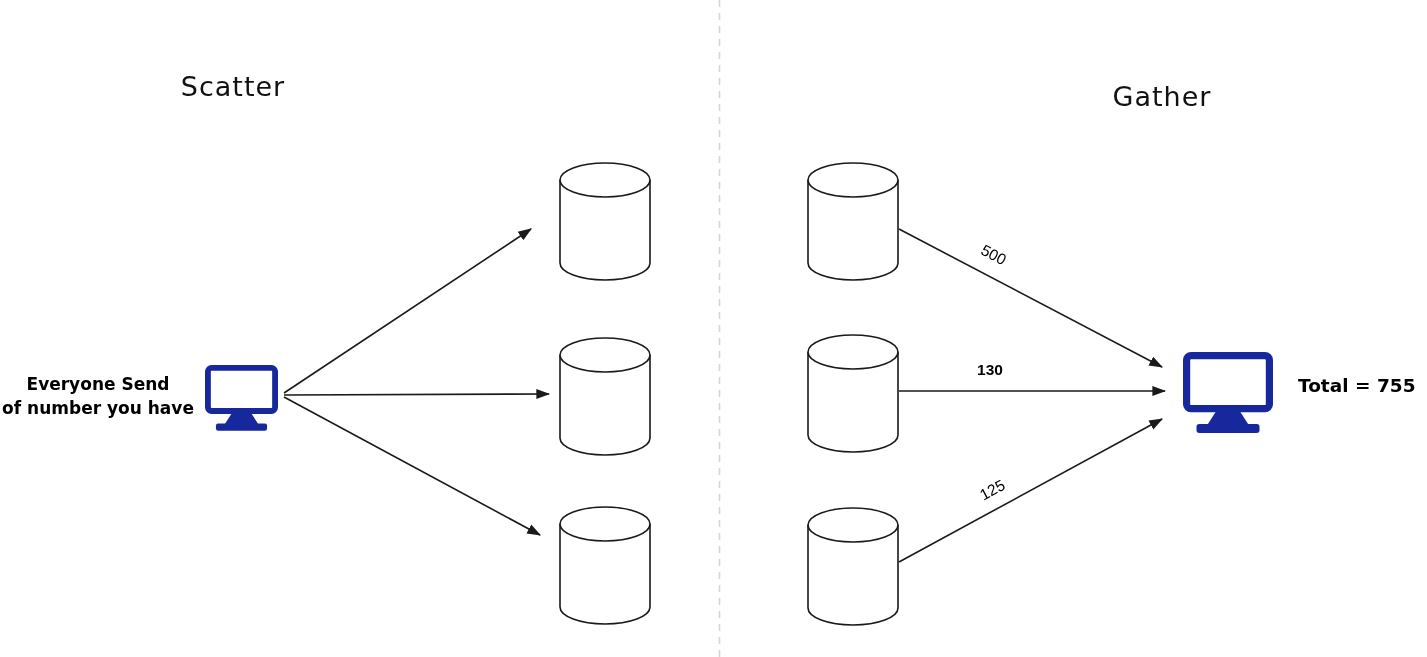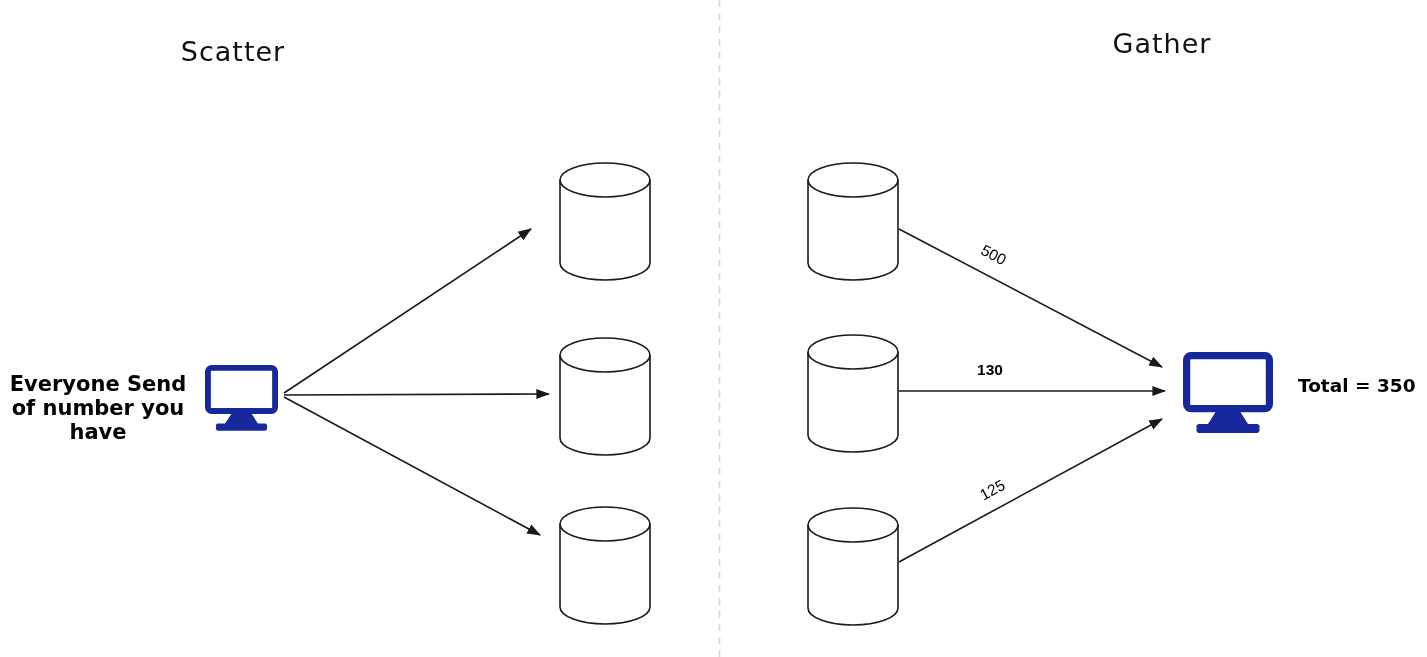--- a/index.html
+++ b/index.html
@@ -19,31 +19,32 @@
   }
   .canvas svg { position: absolute; left: 0; top: 0; }
 
   .section-title {
     position: absolute;
     width: 220px;
     text-align: center;
     font-size: 27px;
     letter-spacing: 1px;
     color: #111111;
+    margin-top: 35px;
   }
   .title-scatter { left: 123px; top: 36px; }
-  .title-gather  { left: 1052px; top: 28px; }
+  .title-gather  { left: 1052px; top: 46px; }
 
   .caption {
     position: absolute;
     left: 2px;
     top: 372px;
     width: 192px;
     text-align: center;
-    font-size: 21px;
+    font-size: 17px;
     font-weight: 700;
     line-height: 24px;
     color: #000000;
   }
 
   .total-label {
     position: absolute;
     left: 1298px;
     top: 375px;
     width: 129px;
@@ -139,14 +140,14 @@
 
   <div class="caption">
     <div>Everyone Send</div>
     <div>of number you have</div>
   </div>
 
   <div class="edge-label edge-label-500">500</div>
   <div class="edge-label edge-label-130">130</div>
   <div class="edge-label edge-label-125">125</div>
 
-  <div class="total-label">Total = 350</div>
+  <div class="total-label">Total = 755</div>
 </div>
 
 </body></html>

